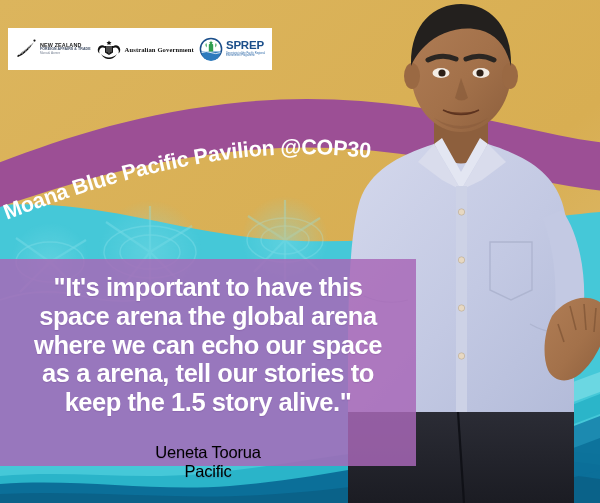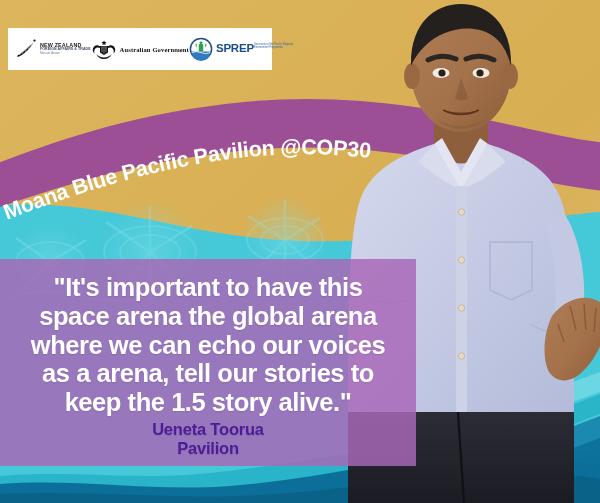--- a/index.html
+++ b/index.html
@@ -84,21 +84,21 @@
     font-family: "Liberation Serif", serif;
     font-size: 6.6px;
     font-weight: bold;
     color: #111111;
     white-space: nowrap;
     letter-spacing: 0.1px;
   }
 
   .sprep-text {
     display: flex;
-    flex-direction: row;
+    flex-direction: column;
     line-height: 1;
   }
   .sprep-name {
     font-size: 11.5px;
     font-weight: bold;
     color: #1a4e8a;
     letter-spacing: -0.2px;
   }
   .sprep-sub {
     font-size: 2.6px;
@@ -167,24 +167,24 @@
     font-size: 25.5px;
     font-weight: bold;
     line-height: 1.13;
     letter-spacing: -0.45px;
     margin: 0;
     padding: 0 10px;
     text-shadow: 0 1px 1px rgba(90,40,110,0.18);
   }
 
   .attribution {
-    margin-top: 3px;
-    color: #4c1d95;
+    margin-top: 26px;
+    color: #000000;
     font-size: 16.5px;
-    font-weight: bold;
+    font-weight: normal;
     line-height: 1.12;
     letter-spacing: -0.2px;
     text-shadow: 0 1px 1px rgba(90,40,110,0.18);
   }
   .attribution .speaker-country { display: block; }
 </style>
 </head>
 <body>
 
 <div id="graphic">
@@ -427,23 +427,23 @@
       <textPath href="#banner-path" startOffset="1">Moana Blue Pacific Pavilion @COP30</textPath>
     </text>
   </svg>
 
   <div class="quote-panel"></div>
 
   <div class="quote-inner">
     <div class="quote-text">
       <div>"It's important to have this</div>
       <div>space arena the global arena</div>
-      <div>where we can echo our voices</div>
+      <div>where we can echo our space</div>
       <div>as a arena, tell our stories to</div>
       <div>keep the 1.5 story alive."</div>
     </div>
     <div class="attribution">
       <span>Ueneta Toorua</span>
-      <span class="speaker-country">Pavilion</span>
+      <span class="speaker-country">Pacific</span>
     </div>
   </div>
 
 </div>
 
 </body></html>

